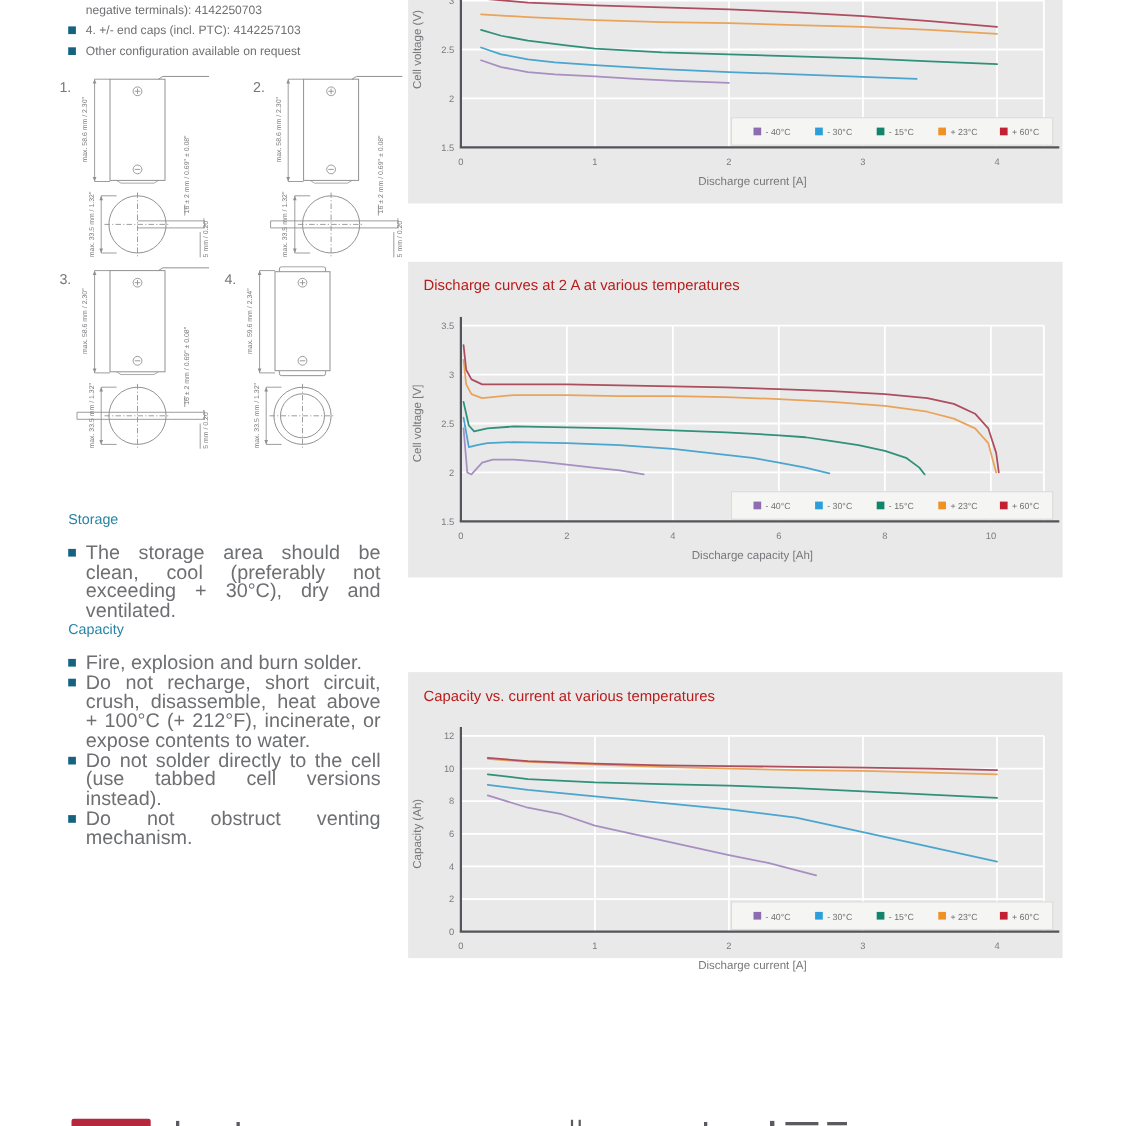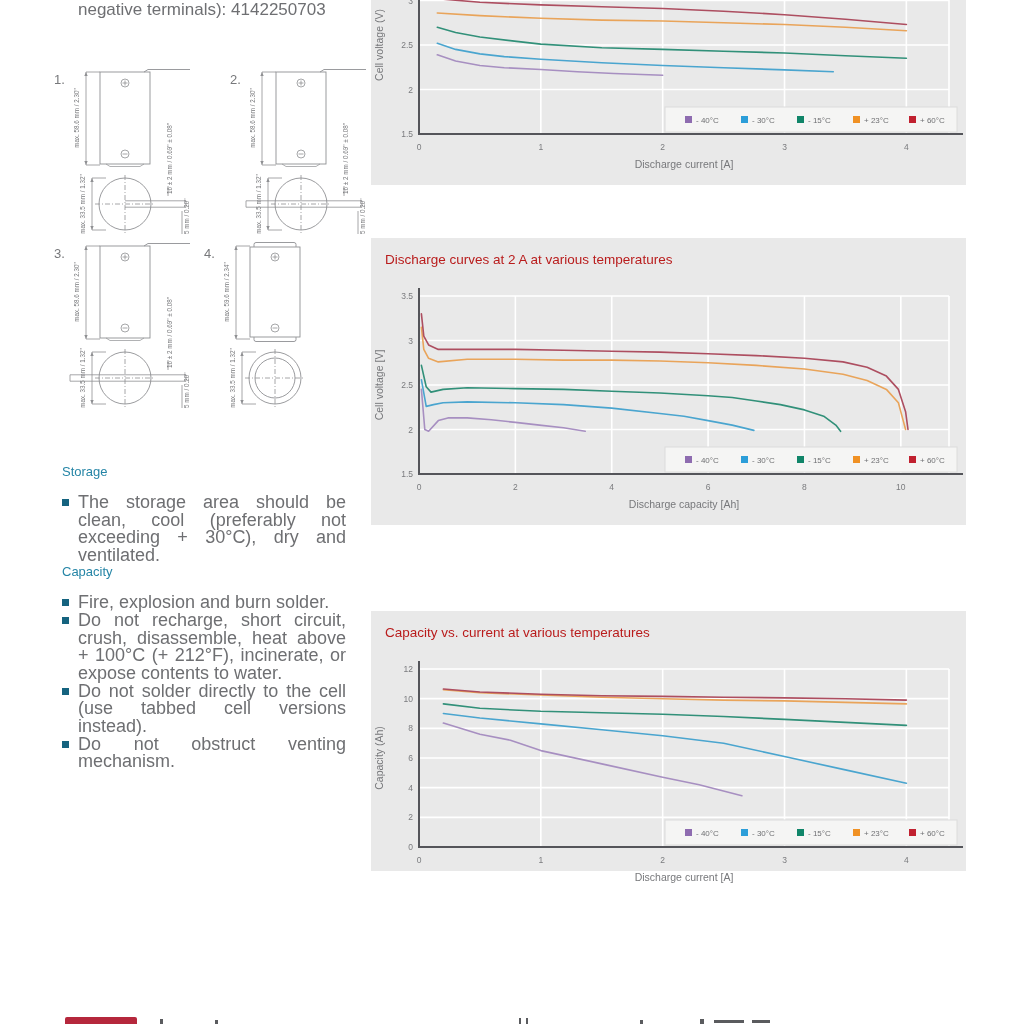--- a/index.html
+++ b/index.html
@@ -1,19 +1,19 @@
 <!DOCTYPE html>
 <html><head>
 <meta charset="utf-8">
 <style>
   html,body{margin:0;padding:0;background:#fff;}
   .page{position:relative;width:1024px;height:1024px;overflow:hidden;background:#ffffff;
         font-family:"Liberation Sans", sans-serif;color:#6e6f72;}
   
-  .intro{position:absolute;left:62px;top:1px;width:292px;font-size:17px;line-height:18px;}
+  .intro{position:absolute;left:62px;top:1px;width:292px;font-size:11px;line-height:18px;}
   .cont-line{padding-left:16px;}
   .bullet-line{display:flex;align-items:flex-start;margin:0 0 0.5px 0;}
   .bullet-line .sq{flex:0 0 auto;width:7px;height:7px;background:#15637f;margin:5px 9px 0 0;}
   .bullet-line .bt{flex:1 1 auto;text-align:justify;}
   .section-heading{position:absolute;left:62px;font-size:13px;color:#2585a6;font-weight:400;}
   .bullets-block{position:absolute;left:62px;width:284px;font-size:18px;line-height:17.5px;}
   .diag-num{position:absolute;font-size:13px;color:#77787b;}
   .diagram{position:absolute;}
   .dim-line{stroke:#8f9093;stroke-width:0.8;fill:none;}
   .dim-text{font-size:6.3px;fill:#77787b;font-family:"Liberation Sans",sans-serif;}
@@ -28,20 +28,30 @@
   .footer-logo{position:absolute;left:65px;top:1017px;width:72px;height:10px;background:#b5273c;border-radius:2px 2px 0 0;}
   .remnant{position:absolute;background:#5a5b5e;}
 </style>
 </head>
 <body>
 
 <div class="page">
 
   <div class="intro">
     <div class="cont-line">negative terminals): 4142250703</div>
+    <div>
+        <div class="bullet-line">
+          <span class="sq"></span>
+          <span class="bt">4. +/- end caps (incl. PTC): 4142257103</span>
+        </div>
+        <div class="bullet-line">
+          <span class="sq"></span>
+          <span class="bt">Other configuration available on request</span>
+        </div>
+      </div>
   </div>
 
   <span class="diag-num" style="left:54px;top:72px;">1.</span>
   <svg class="diagram" style="left:64px;top:68px;" width="126" height="168">
       <line x1="22" y1="4" x2="22" y2="97" class="dim-line"></line>
       <path d="M22 4 l-1.7 4 l3.4 0 Z M22 97 l-1.7 -4 l3.4 0 Z" fill="#8f9093"></path>
       <line x1="22" y1="4" x2="36" y2="4" class="dim-line"></line>
       <line x1="22" y1="97" x2="36" y2="97" class="dim-line"></line>
       <text transform="translate(15 50) rotate(-90)" text-anchor="middle" class="dim-text">max. 58.6 mm / 2.30"</text>
       <rect x="36" y="4" width="50" height="92" fill="#fff" stroke="#8f9093" stroke-width="0.9"></rect>

